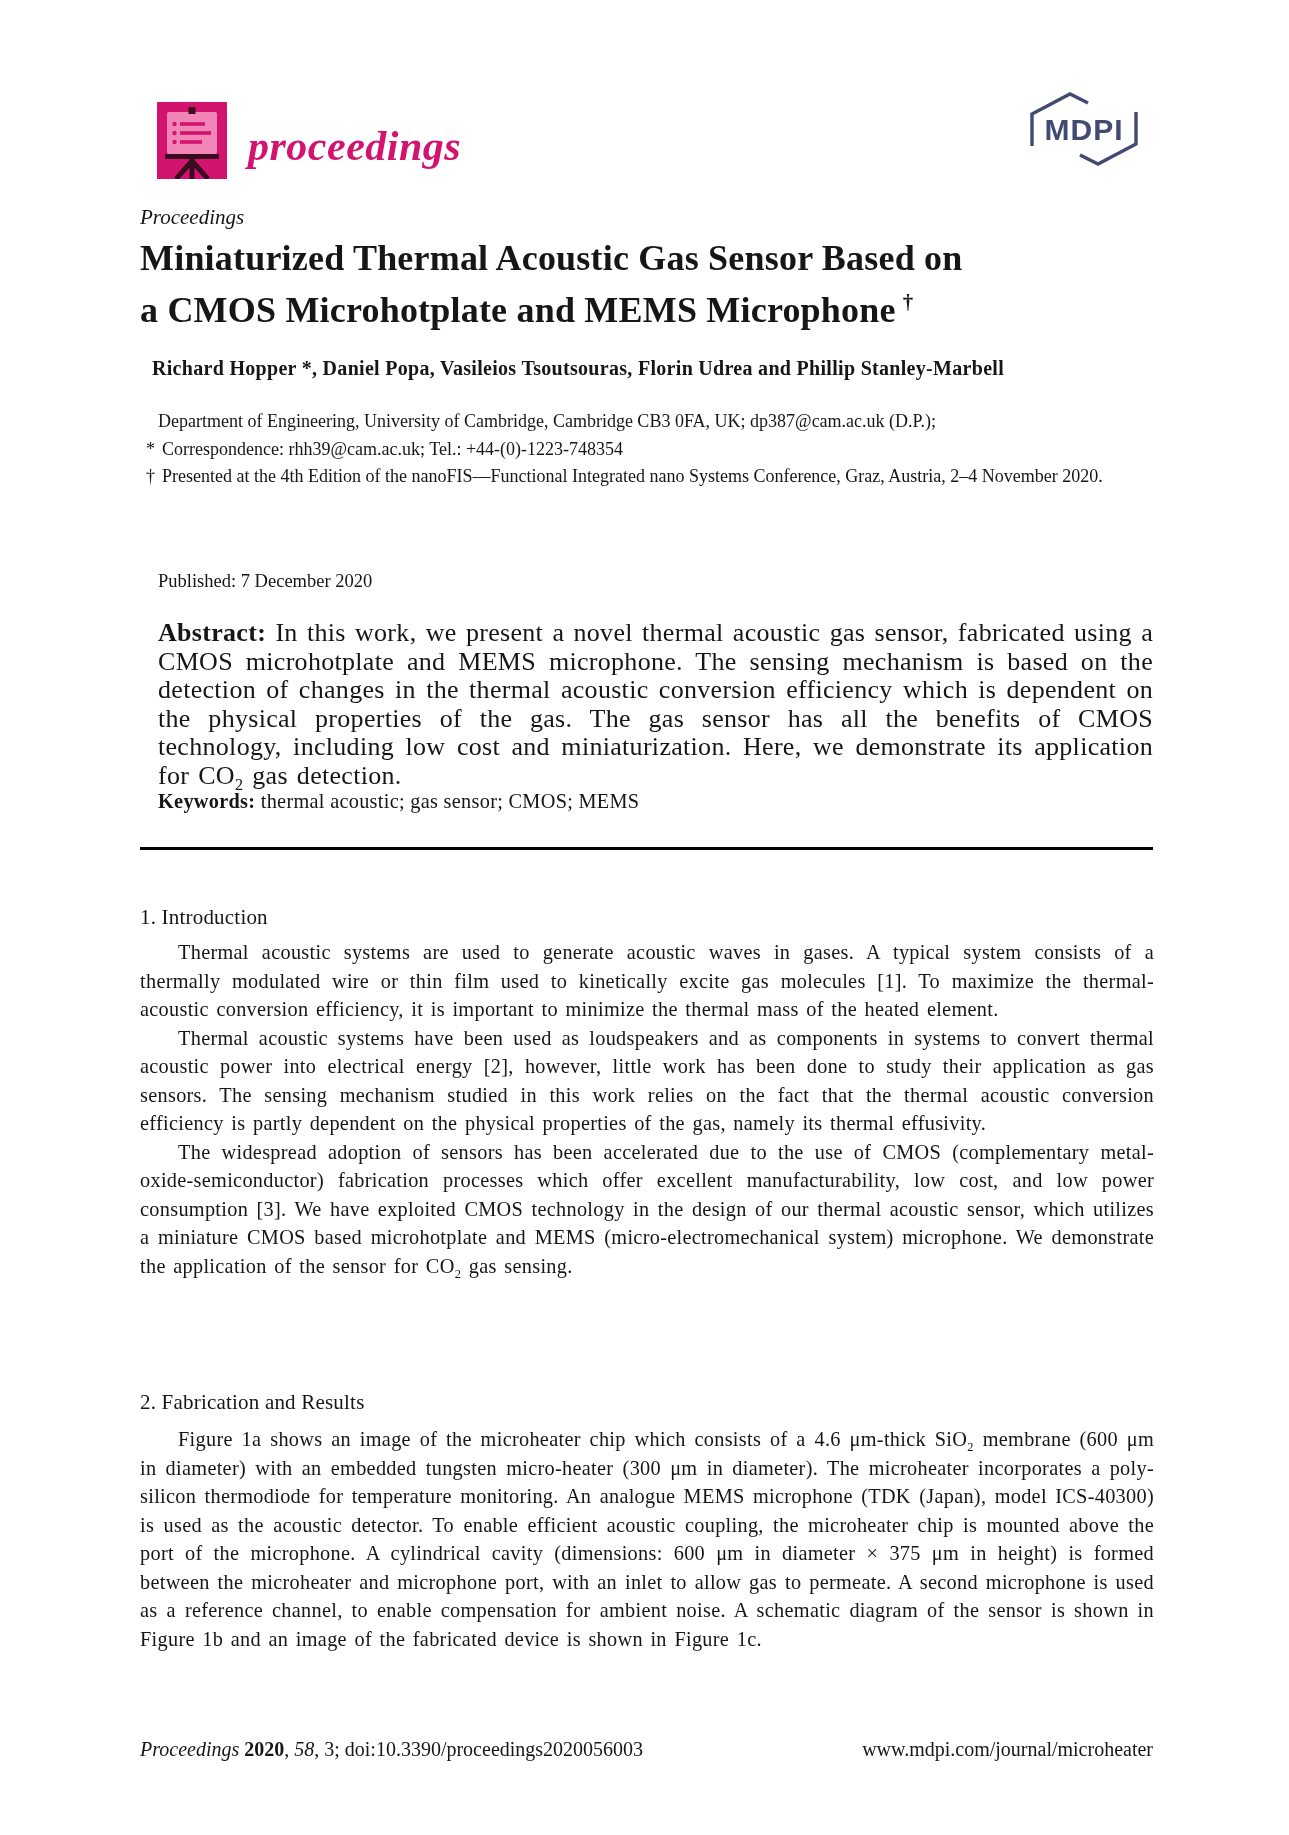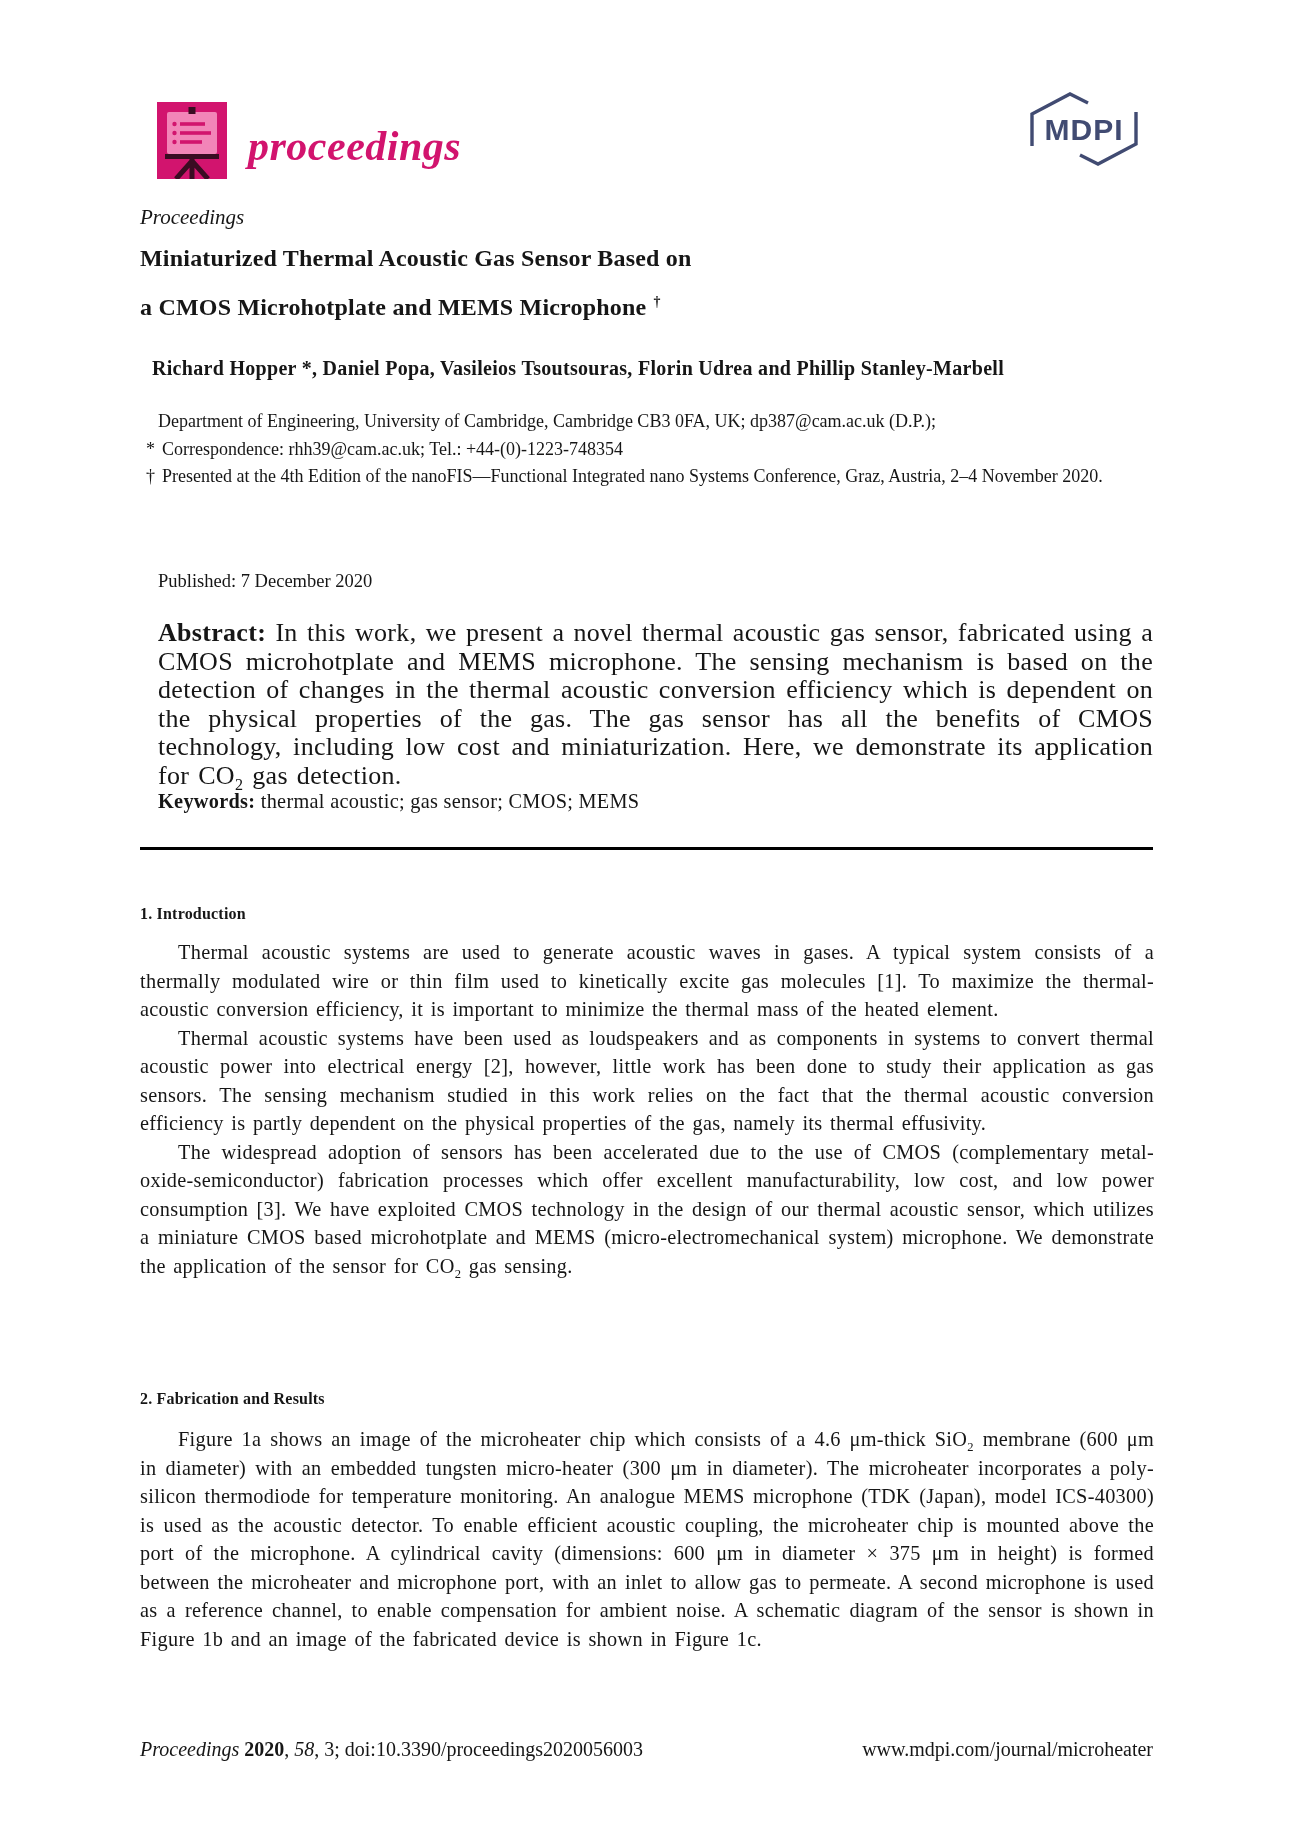--- a/index.html
+++ b/index.html
@@ -14,21 +14,21 @@
   .brand-icon { left:157px; top:102px; width:70px; height:77px; }
   .brand-wordmark {
     left:248px; top:122px; font-size:42px; font-style:italic; font-weight:bold;
     color:#d2146e; letter-spacing:0.5px;
   }
   .mdpi-logo { left:1024px; top:92px; width:120px; height:74px; }
 
   
   .article-type { left:140px; top:205px; font-size:21px; font-style:italic; }
   .paper-title {
-    left:140px; top:236px; width:1020px; font-size:24px; font-weight:bold;
+    left:140px; top:236px; width:1020px; font-size:36px; font-weight:bold;
     line-height:44px; letter-spacing:0.2px;
   }
   .paper-title sup { font-size:58%; margin-left:7px; }
   .authors {
     left:152px; top:357px; width:1013px; font-size:20px; font-weight:bold;
     letter-spacing:0.3px;
   }
   .affiliation { left:158px; top:408px; width:996px; font-size:18px; line-height:27.6px; }
   .affil-note { display:flex; margin-left:-12px; }
   .affil-note .marker { width:16px; flex:0 0 16px; }
@@ -37,21 +37,21 @@
 
   .abstract {
     left:158px; top:619px; width:995px; font-size:26px; line-height:28.5px;
     text-align:justify; letter-spacing:0.3px; word-spacing:2.2px;
   }
   .keywords { left:158px; top:790px; font-size:20.3px; letter-spacing:0.3px; }
 
   .rule { left:140px; top:847px; width:1013px; height:2.5px; background:#000; }
 
   
-  .sec-heading { font-size:16px; font-weight:bold; letter-spacing:0.2px; }
+  .sec-heading { font-size:21px; font-weight:normal; letter-spacing:0.2px; }
   .h-intro { left:140px; top:905px; }
   .h-fab  { left:140px; top:1390px; }
   .body-text {
     width:1014px; font-size:20.3px; line-height:28.5px; text-align:justify;
     letter-spacing:0.3px; word-spacing:2.2px;
   }
   .body-intro { left:140px; top:938px; }
   .body-fab   { left:140px; top:1425px; }
   .body-text p { margin:0; text-indent:38px; }
 

